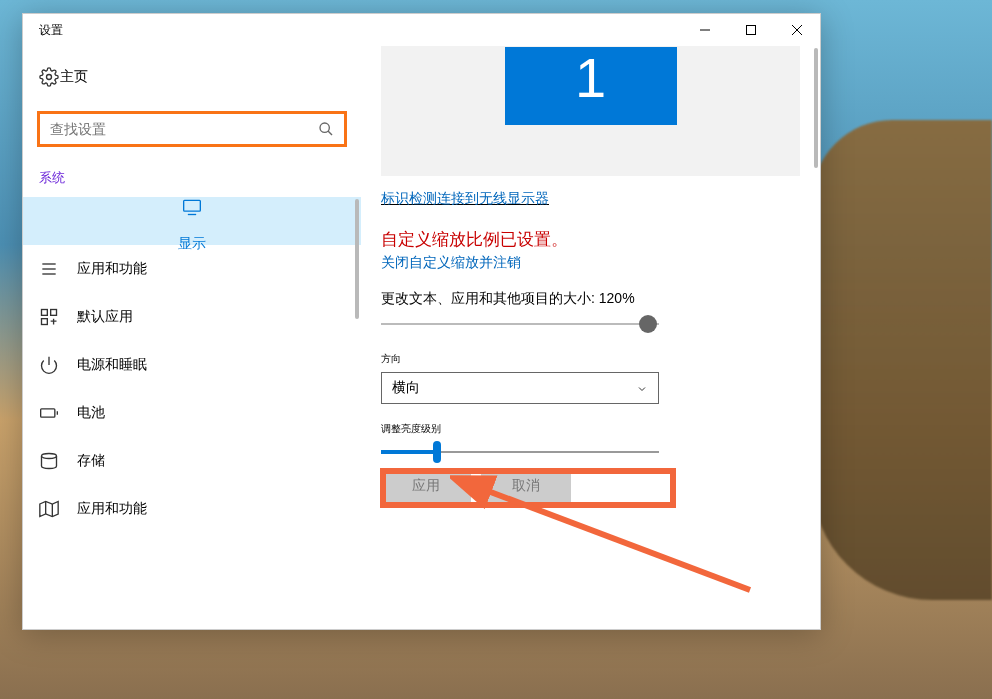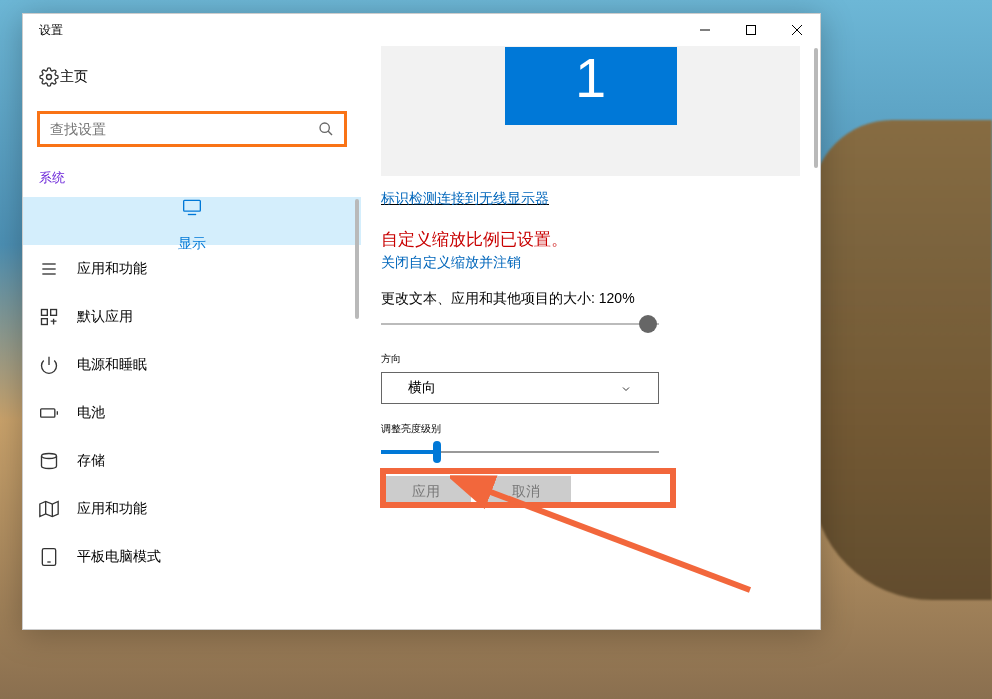--- a/index.html
+++ b/index.html
@@ -34,23 +34,23 @@
   .link-row a, .linkish { color:#0066bb; font-size:14px; text-decoration:none; cursor:default;}
   .warn { color:#c80000; font-size:17px; margin-bottom:2px;}
   .subtext { font-size:14px; margin:18px 0 6px 0;}
   .slider { position:relative; height:20px; width:278px; margin-bottom:6px;}
   .slider .track { position:absolute; left:0; right:0; top:50%; height:2px; background:#999; transform:translateY(-50%);}
   .slider .fill { position:absolute; left:0; top:50%; height:4px; background:#0078d7; transform:translateY(-50%);}
   .slider .thumb { position:absolute; top:50%; width:8px; height:22px; background:#0078d7; border-radius:4px; transform:translate(-50%,-50%);}
   .slider.grey .thumb { background:#666; border-radius:50%; width:18px; height:18px;}
   .slider.grey .track { background:#bbb;}
   .label-sm { font-size:10px; margin:18px 0 6px 0;}
-  .dropdown { width:278px; height:32px; border:1px solid #666; display:flex; align-items:center; justify-content:space-between; padding:0 26px; font-size:14px;}
+  .dropdown { width:278px; height:32px; border:1px solid #666; display:flex; align-items:center; justify-content:space-between; padding:0 10px; font-size:14px;}
   .dropdown .chev { width:12px; height:12px;}
-  .btn-row { display:flex; gap:10px; margin-top:14px;}
+  .btn-row { display:flex; gap:10px; margin-top:8px;}
   .btn { width:90px; height:32px; border:1px solid #ccc; background:#ccc; color:#777; font-size:14px; display:flex; align-items:center; justify-content:center;}
   .adv-link { margin-top:26px;}
   .highlight-box { position:absolute; border:6px solid #f2673c; pointer-events:none;}
   .arrow-svg { position:absolute; pointer-events:none;}
 </style>
 </head>
 <body>
 
 <div class="desktop-rock"></div>
 
@@ -162,29 +162,20 @@
         <div class="nav-item">
           <span class="nicon">
               <svg viewBox="0 0 24 24" width="20" height="20" fill="none" stroke="currentColor" stroke-width="1.6">
                 <polygon points="1 6 8 3 16 6 23 3 23 18 16 21 8 18 1 21 1 6"></polygon>
                 <line x1="8" y1="3" x2="8" y2="18"></line>
                 <line x1="16" y1="6" x2="16" y2="21"></line>
               </svg>
             </span>
           <span>应用和功能</span>
         </div>
-        <div class="nav-item">
-          <span class="nicon">
-              <svg viewBox="0 0 24 24" width="20" height="20" fill="none" stroke="currentColor" stroke-width="1.6">
-                <rect x="4" y="2" width="16" height="20" rx="2"></rect>
-                <line x1="10" y1="18" x2="14" y2="18"></line>
-              </svg>
-            </span>
-          <span>平板电脑模式</span>
-        </div>
       </div>
     </div>
 
     <div class="content content-scroll">
       <div class="display-preview">
         <div class="monitor-box">
           <span>1</span>
         </div>
       </div>
 

